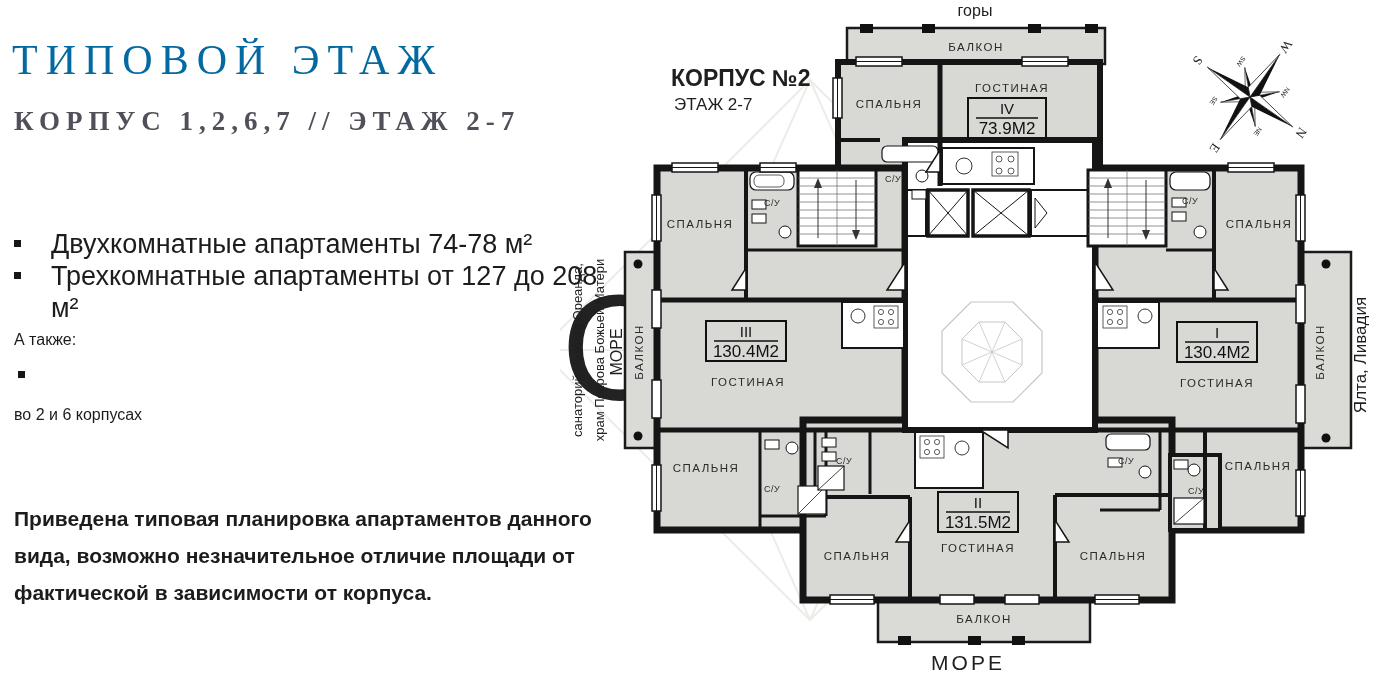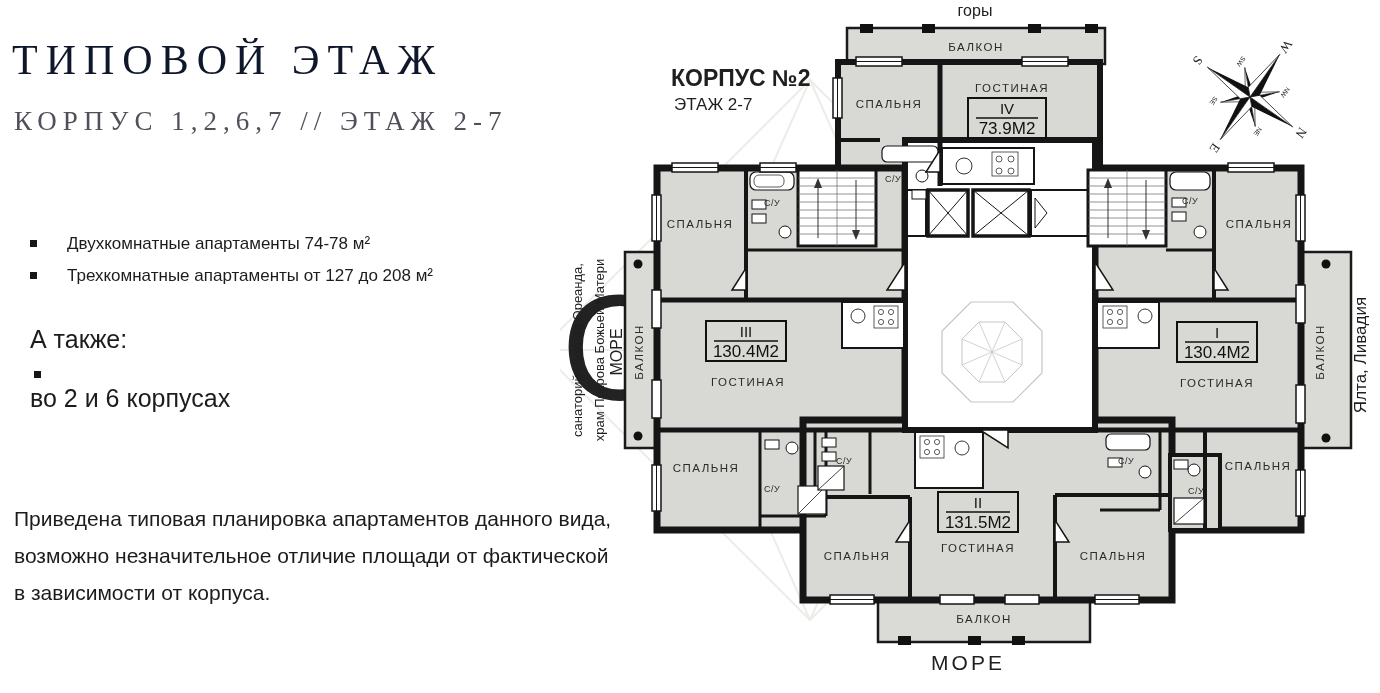--- a/index.html
+++ b/index.html
@@ -1,30 +1,30 @@
 <!DOCTYPE html>
 <html><head>
 <meta charset="utf-8">
 <style>
   html,body{margin:0;padding:0;background:#fff;}
   #stage{position:relative;width:1380px;height:693px;background:#ffffff;overflow:hidden;
          font-family:"Liberation Sans",sans-serif;color:#1c1c1c;}
   
   .left-panel{position:absolute;left:0;top:0;width:630px;height:693px;}
   .page-title{position:absolute;left:12px;top:36px;font-family:"Liberation Serif",serif;
-    font-size:42px;font-weight:400;letter-spacing:8px;color:#0f172a;white-space:nowrap;}
+    font-size:42px;font-weight:400;letter-spacing:8px;color:#0369a1;white-space:nowrap;}
   .page-subtitle{position:absolute;left:14px;top:106px;font-family:"Liberation Serif",serif;
-    font-size:27px;font-weight:400;letter-spacing:6px;color:#50505a;white-space:nowrap;}
-  .bullets{position:absolute;left:26px;top:228px;width:600px;font-size:17px;line-height:32px;}
-  .bullets2{position:absolute;left:30px;top:322px;width:600px;font-size:25px;line-height:35px;}
+    font-size:27px;font-weight:700;letter-spacing:6px;color:#50505a;white-space:nowrap;}
+  .bullets{position:absolute;left:10px;top:228px;width:600px;font-size:27px;line-height:32px;}
+  .bullets2{position:absolute;left:14px;top:322px;width:600px;font-size:16px;line-height:35px;}
   .bullet-item{display:flex;}
   .sq{width:7px;height:7px;background:#161616;margin:12px 30px 0 4px;flex:none;}
   .also-label{margin-bottom:2px;}
-  .also-tail{margin-top:3px;}
-  .note{position:absolute;left:14px;top:500px;width:600px;font-size:21px;line-height:37px;}
+  .also-tail{margin-top:19px;}
+  .note{position:absolute;left:14px;top:500px;width:600px;font-size:21px;line-height:37px;font-weight:bold;}
   
   #plan-svg{position:absolute;left:560px;top:0;width:820px;height:693px;}
   text{fill:#222;}
   .room-lbl{font-family:"Liberation Sans",sans-serif;font-size:11.5px;letter-spacing:1.5px;fill:#2b2b2b;}
   .su-lbl{font-family:"Liberation Sans",sans-serif;font-size:9px;letter-spacing:.5px;fill:#2b2b2b;}
   .box-num{font-family:"Liberation Sans",sans-serif;font-size:15px;fill:#111;}
   .box-area{font-family:"Liberation Sans",sans-serif;font-size:17px;fill:#111;}
   .ctx-lbl{font-family:"Liberation Sans",sans-serif;fill:#1f1f1f;}
   .wm{opacity:1;}
 </style>

